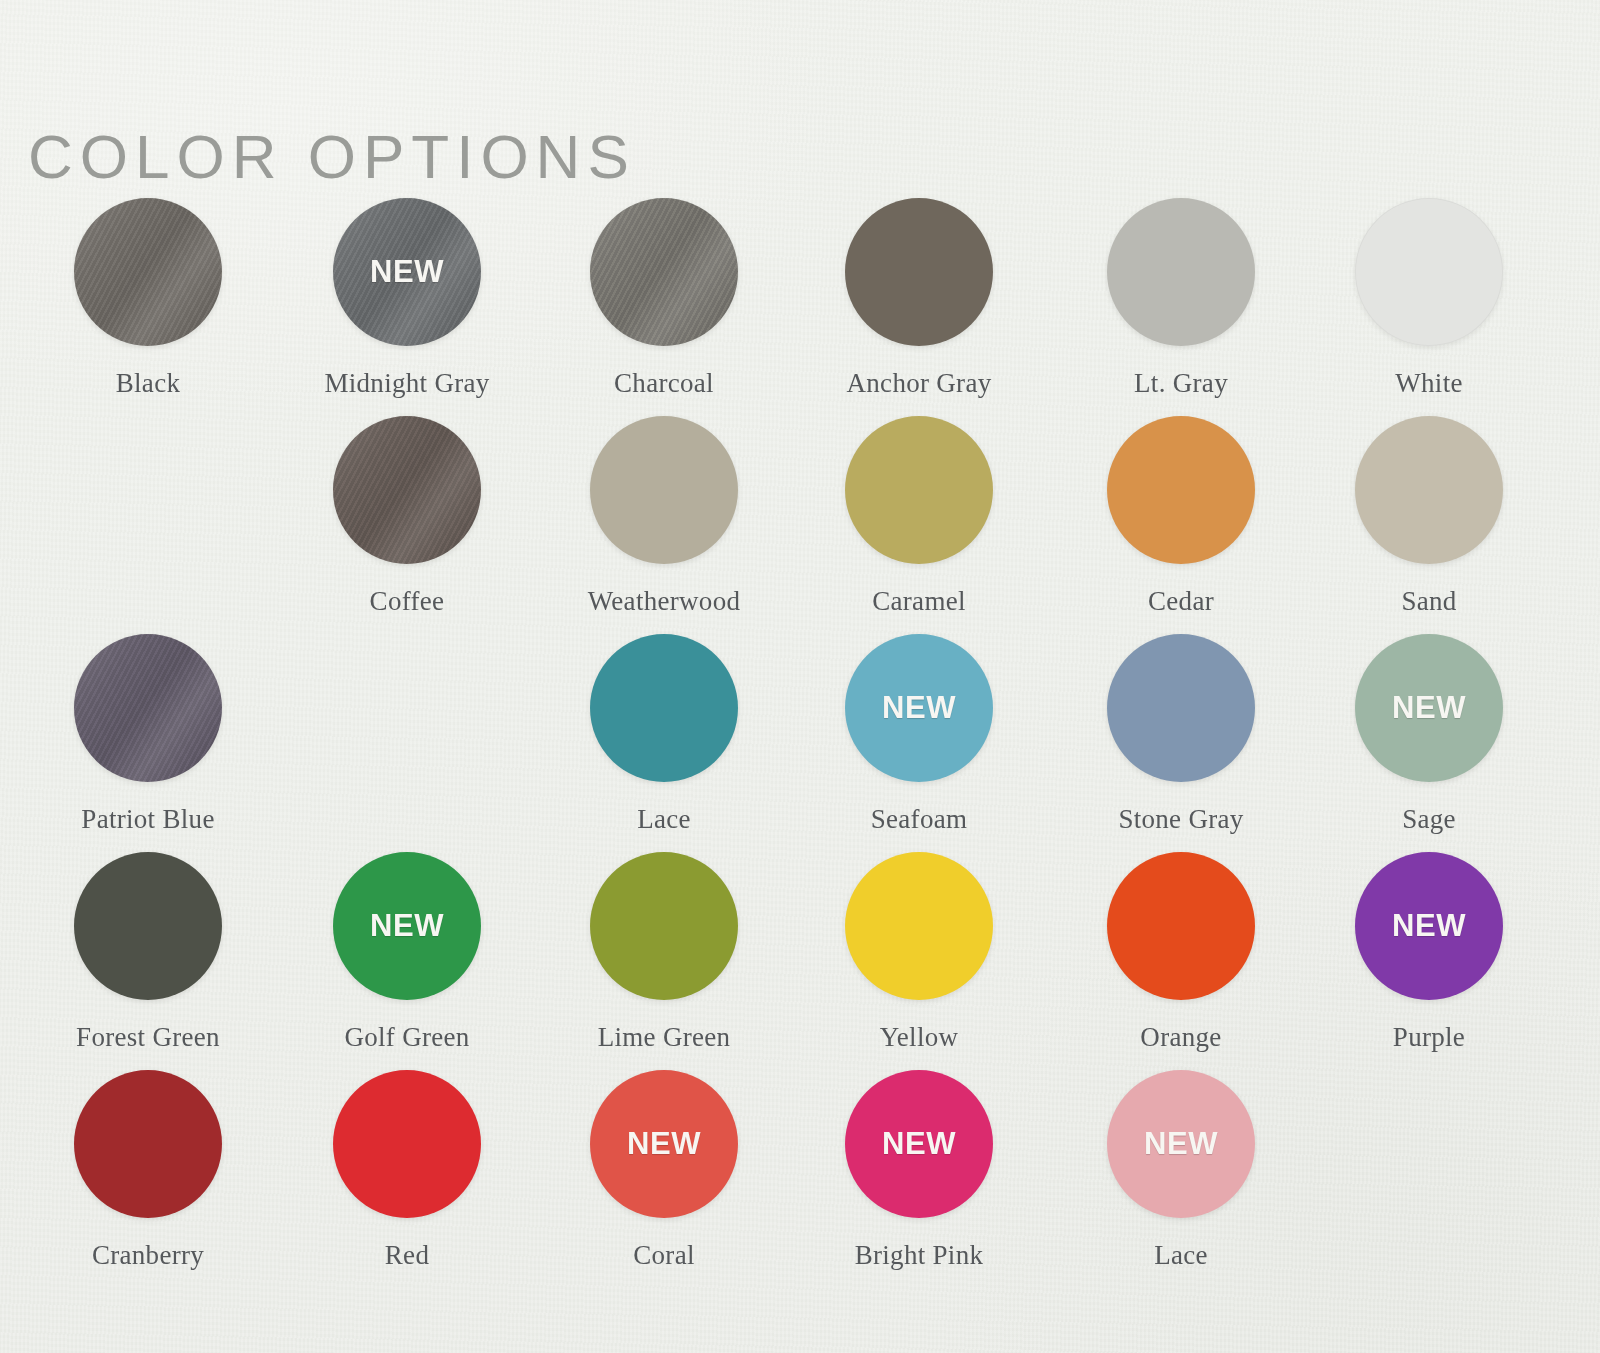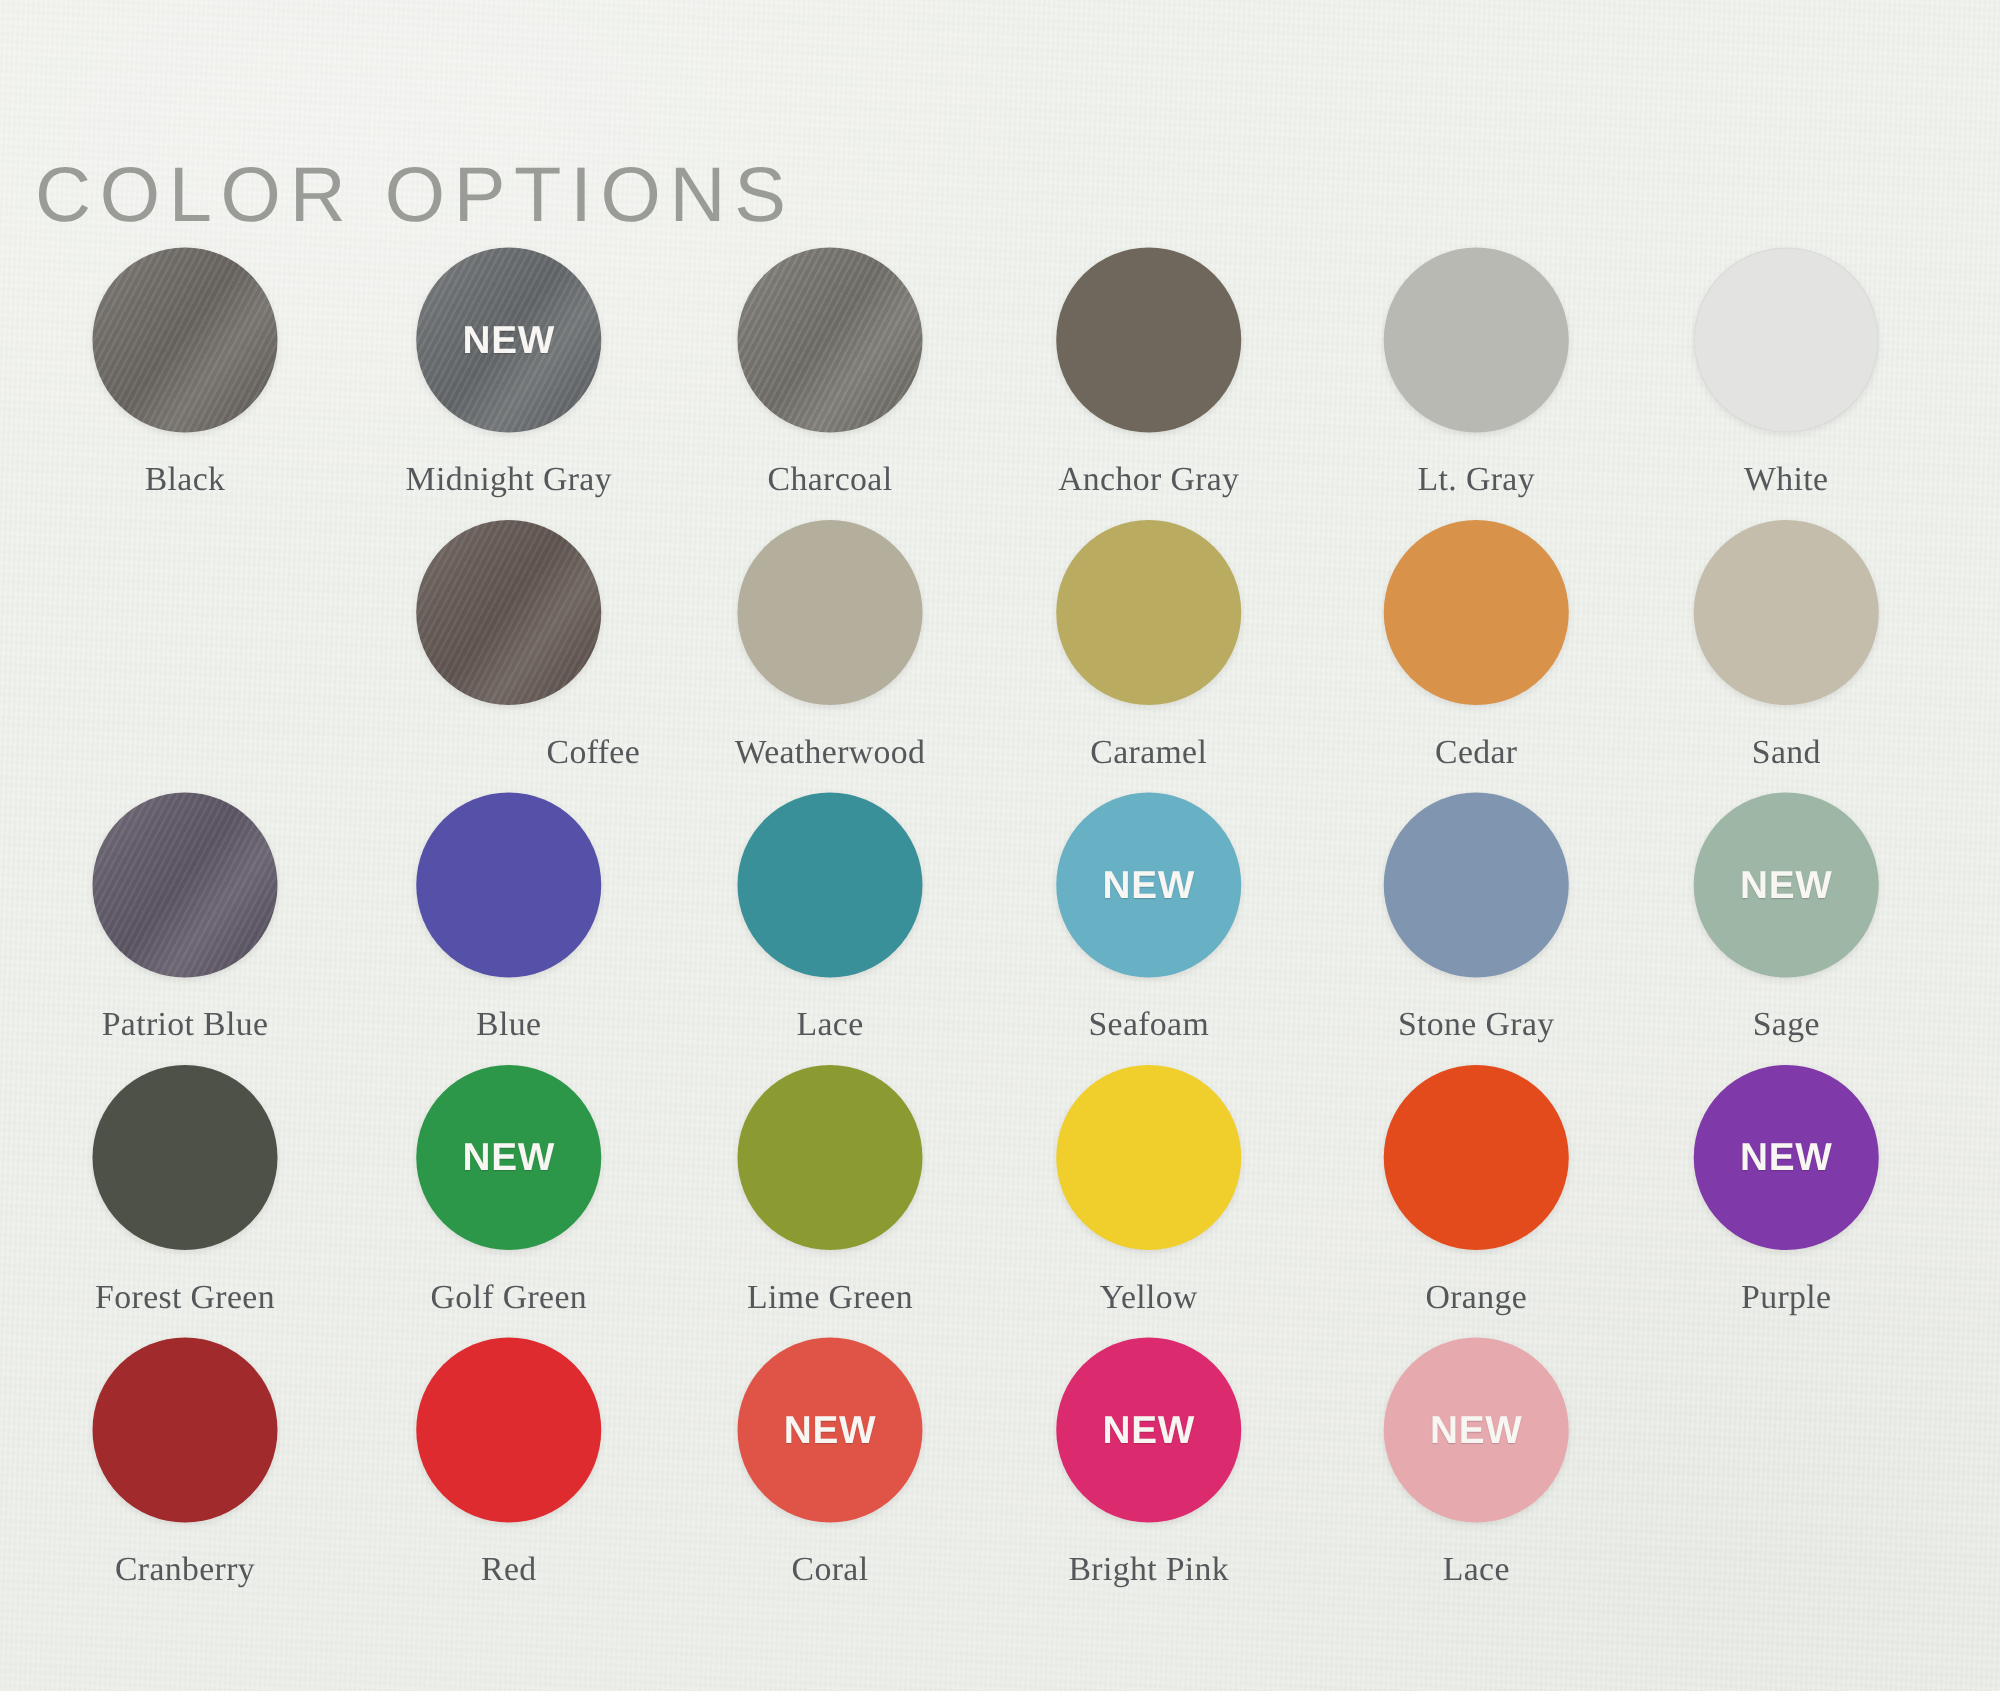--- a/index.html
+++ b/index.html
@@ -160,21 +160,21 @@
         <div class="cell" style="left: 1181px;">
           <div class="swatch" style="background: rgb(185, 185, 179);"></div>
           <div class="label">Lt. Gray</div>
         </div>
         <div class="cell" style="left: 1429px;">
           <div class="swatch pale" style="background: rgb(227, 228, 225);"></div>
           <div class="label">White</div>
         </div>
       </div>
       <div class="row">
-        <div class="cell" style="left: 407px; text-align: right;">
+        <div class="cell" style="left: 407px;">
           <div class="swatch metallic" style="background: rgb(102, 92, 87);"></div>
           <div class="label">Coffee</div>
         </div>
         <div class="cell" style="left: 664px;">
           <div class="swatch" style="background: rgb(180, 174, 156);"></div>
           <div class="label">Weatherwood</div>
         </div>
         <div class="cell" style="left: 919px;">
           <div class="swatch" style="background: rgb(185, 171, 95);"></div>
           <div class="label">Caramel</div>
@@ -186,24 +186,20 @@
         <div class="cell" style="left: 1429px;">
           <div class="swatch" style="background: rgb(196, 189, 172);"></div>
           <div class="label">Sand</div>
         </div>
       </div>
       <div class="row">
         <div class="cell" style="left: 148px;">
           <div class="swatch metallic" style="background: rgb(99, 92, 106);"></div>
           <div class="label">Patriot Blue</div>
         </div>
-        <div class="cell" style="left: 407px;">
-          <div class="swatch" style="background: rgb(85, 81, 168);"></div>
-          <div class="label">Blue</div>
-        </div>
         <div class="cell" style="left: 664px;">
           <div class="swatch" style="background: rgb(58, 144, 153);"></div>
           <div class="label">Lace</div>
         </div>
         <div class="cell" style="left: 919px;">
           <div class="swatch" style="background: rgb(104, 176, 196);">
             <span class="badge">NEW</span>
           </div>
           <div class="label">Seafoam</div>
         </div>

